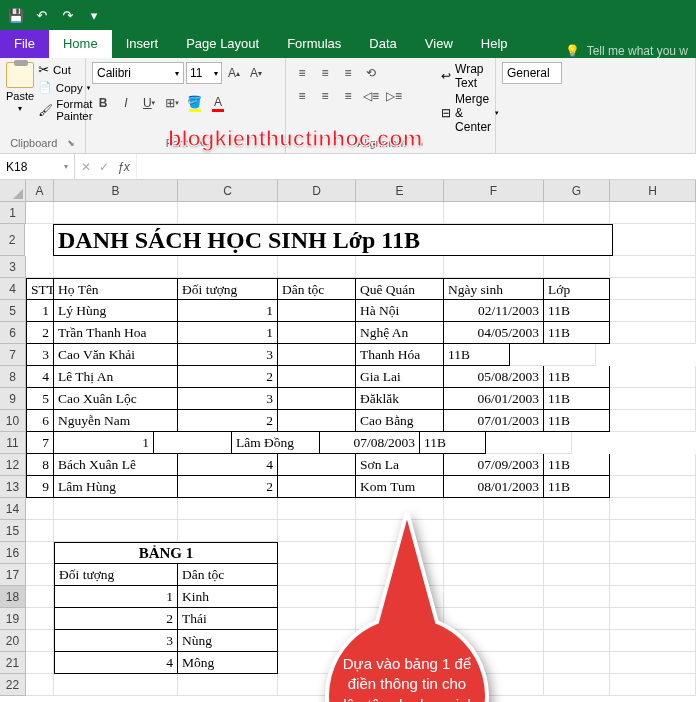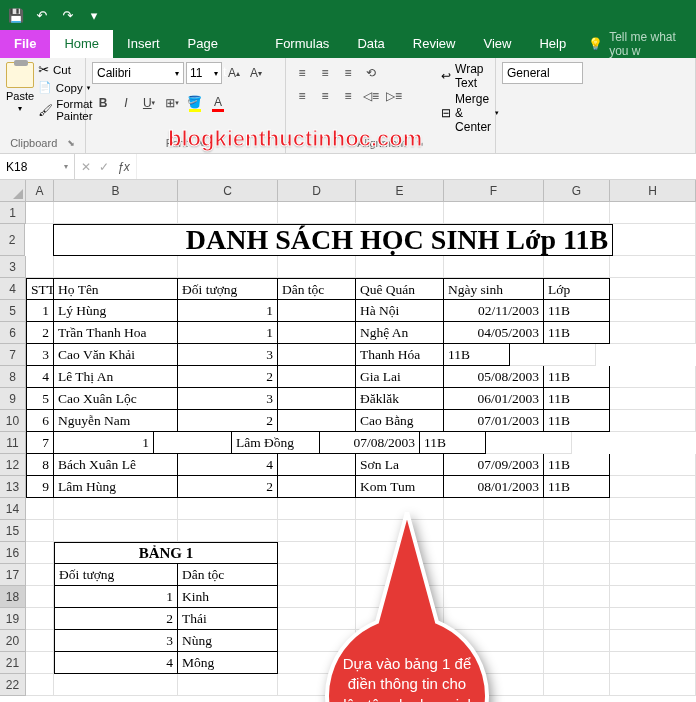--- a/index.html
+++ b/index.html
@@ -5,21 +5,21 @@
 * { margin:0; padding:0; box-sizing:border-box; font-family:"Segoe UI",Arial,sans-serif; }
 body { width:696px; height:702px; background:#fff; overflow:hidden; }
 
 
 .title-bar { height:30px; background:#0f7235; display:flex; align-items:center; padding:0 4px; gap:2px; }
 .title-bar .qat-btn { width:24px; height:24px; display:flex; align-items:center; justify-content:center; color:#fff; font-size:13px; }
 
 
 .tabs { height:28px; background:#0f7235; display:flex; align-items:flex-end; }
 .tab { padding:0 14px; height:28px; line-height:28px; font-size:13px; color:#fff; cursor:pointer; }
-.tab.file { background:#d946ef;font-weight:bold; }
+.tab.file { background:#6d28d9; }
 .tab.active { background:#ffffff; color:#0f7235; font-weight:500; }
 .tellme { margin-left:auto; display:flex; align-items:center; color:#b8d9c5; font-size:12px; padding:0 8px; gap:6px; }
 
 
 .ribbon { height:96px; background:#f3f3f3; border-bottom:1px solid #d4d4d4; display:flex; }
 .group { border-right:1px solid #d4d4d4; display:flex; flex-direction:column; padding:4px 6px 2px; }
 .group-body { flex:1; display:flex; align-items:flex-start; gap:4px; }
 .group-label { text-align:center; font-size:11px; color:#6a6a6a; padding:2px 0; display:flex; justify-content:center; align-items:center; gap:10px;}
 .grp-paste { width:86px; }
 .paste-big { width:34px; display:flex; flex-direction:column; align-items:center; font-size:11px; gap:2px; }
@@ -39,21 +39,21 @@
 .font-row2 { display:flex; gap:1px; }
 .font-row2 .ribbtn { width:22px; height:22px; }
 .color-bar { width:12px; height:3px; display:inline-block;}
 
 .grp-align { width:210px; }
 .align-grid { display:grid; grid-template-columns:repeat(6,22px); gap:1px; margin-bottom:4px;}
 .align-side { display:flex; flex-direction:column; gap:2px; margin-left:8px;}
 .align-side-row { display:flex; align-items:center; gap:4px; font-size:12px; }
 
 .grp-num { flex:1; }
-.num-box { width:81px; height:22px; border:1px solid #b6b6b6; background:#fff; font-size:12px; display:flex; align-items:center; padding:0 4px; justify-content:space-between;}
+.num-box { width:60px; height:22px; border:1px solid #b6b6b6; background:#fff; font-size:12px; display:flex; align-items:center; padding:0 4px; justify-content:space-between;}
 
 .dlg-arrow { font-size:9px; color:#888;}
 
 
 .fxbar { height:26px; border-bottom:1px solid #d4d4d4; display:flex; align-items:stretch; background:#fff;}
 .namebox { width:75px; border-right:1px solid #d4d4d4; display:flex; align-items:center; padding:0 6px; font-size:12px; justify-content:space-between;}
 .fx-btns { display:flex; align-items:center; padding:0 6px; gap:8px; color:#aaa; font-size:12px; border-right:1px solid #eee;}
 .fx-input { flex:1; padding:0 6px; font-size:12px; display:flex; align-items:center;}
 
 
@@ -70,21 +70,21 @@
 .cell.br { border-right:1px solid #000;}
 .cell.bb { border-bottom:1px solid #000;}
 .cell.bt { border-top:1px solid #000;}
 .cell.bl { border-left:1px solid #000;}
 .right { text-align:right; }
 .center { text-align:center; }
 
 
 .cA{width:28px;} .cB{width:124px;} .cC{width:100px;} .cD{width:78px;} .cE{width:88px;} .cF{width:100px;} .cG{width:66px;} .cH{width:86px;}
 
-.title-row { font-family:"Times New Roman",serif; font-size:28px; font-weight:bold; text-align:right; line-height:30px;margin-left:28px;}
+.title-row { font-family:"Times New Roman",serif; font-size:24px; font-weight:bold; text-align:left; line-height:30px;margin-left:28px;}
 .hdr-cell { font-family:"Times New Roman",serif; font-size:13.5px;}
 .data-cell { font-family:"Times New Roman",serif; font-size:13.5px;}
 
 
 .watermark { position:absolute; top:126px; left:168px; font-size:22px; font-weight:bold; font-family:Arial; color:#ec1f27; -webkit-text-stroke:1px #fff; text-shadow:0 1px 2px rgba(0,0,0,.3); pointer-events:none; z-index:50;}
 
 
 .callout { position:absolute; top:310px; left:312px; width:190px; z-index:40; }
 .callout svg { display:block; filter:drop-shadow(3px 5px 6px rgba(0,0,0,.4)); }
 .callout-text { position:absolute; top:142px; left:0; width:190px; text-align:center; color:#fff; font-size:15px; line-height:1.35; padding:0 22px; font-family:Arial;}
@@ -102,21 +102,20 @@
   <div class="qat-btn">▾</div>
 </div>
 
 <div class="tabs">
   <div class="tab file">File</div>
   <div class="tab active">Home</div>
   <div class="tab">Insert</div>
   <div class="tab">Page Layout</div>
   <div class="tab">Formulas</div>
   <div class="tab">Data</div>
-  <div class="tab">Review</div>
   <div class="tab">View</div>
   <div class="tab">Help</div>
   <div class="tellme">
     <span>💡</span>
     <span>Tell me what you w</span>
   </div>
 </div>
 
 <div class="ribbon">
   <div class="group grp-paste">

